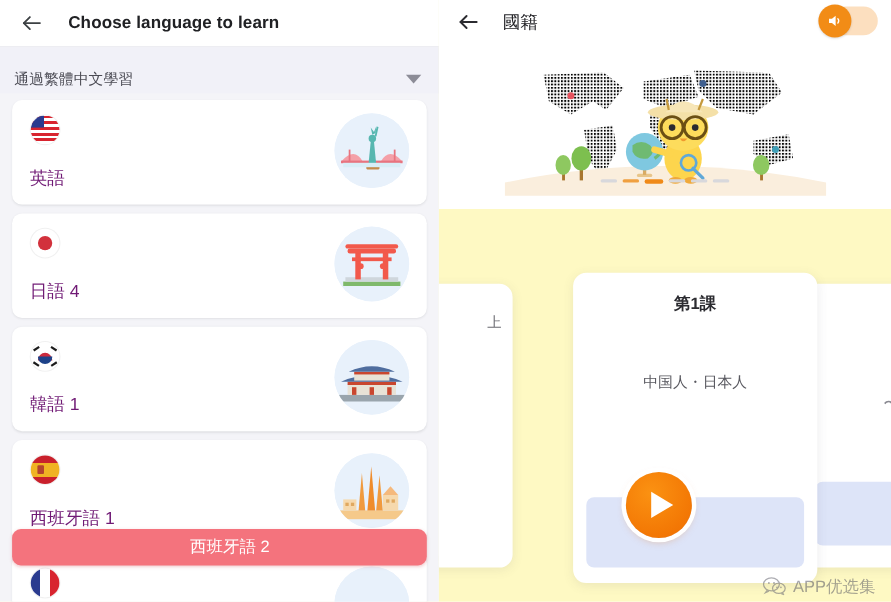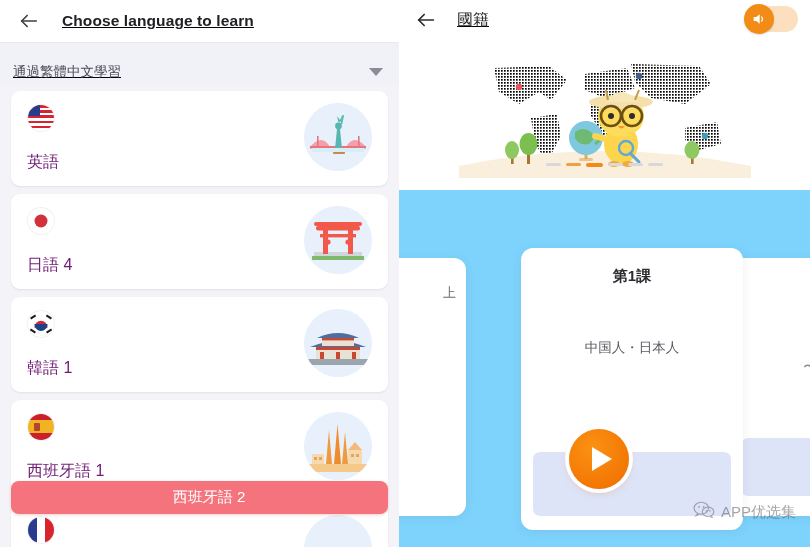--- a/index.html
+++ b/index.html
@@ -1,21 +1,21 @@
 <!DOCTYPE html>
 <html><head>
 <meta charset="utf-8">
 <style>
   html,body{margin:0;padding:0;}
   body{
     width:810px;height:547px;overflow:hidden;
     font-family:"Liberation Sans","DejaVu Sans",sans-serif;
     background:#ffffff;
   }
-  .screen{position:relative;width:810px;height:547px;display:flex;text-decoration:underline;}
+  .screen{position:relative;width:810px;height:547px;display:flex;}
 
   
   .left-panel{
     position:relative;width:399px;height:547px;
     background:#f4f4f8;overflow:hidden;
   }
   .left-header{
     height:43px;background:#ffffff;display:flex;align-items:center;
     padding-left:16px;box-sizing:border-box;
     border-bottom:1px solid #e9e9ef;
@@ -75,21 +75,21 @@
   .flag-kr .b1{left:2px;top:5px;transform:rotate(-33deg);}
   .flag-kr .b2{left:2px;top:19px;transform:rotate(33deg);}
   .flag-kr .b3{right:2px;top:5px;transform:rotate(33deg);}
   .flag-kr .b4{right:2px;top:19px;transform:rotate(-33deg);}
   .flag-es{background:linear-gradient(#c9202c 0 25%,#f0b323 25% 75%,#c9202c 75% 100%);}
   .flag-es .crest{position:absolute;left:6px;top:9px;width:6px;height:8px;background:#b5432e;border-radius:1px;}
   .flag-fr{background:linear-gradient(to right,#2a3b8f 0 33.3%,#ffffff 33.3% 66.6%,#d8242f 66.6% 100%);}
 
   
   .right-panel{
-    position:relative;width:411px;height:547px;background:#7dd3fc;overflow:hidden;
+    position:relative;width:411px;height:547px;background:#fef9c3;overflow:hidden;
   }
   .right-header{
     position:relative;height:40px;background:#ffffff;display:flex;align-items:center;
     padding-left:14px;box-sizing:border-box;
   }
   .right-title{margin-left:18px;font-size:16px;color:#242428;font-weight:500;}
   .sound-toggle{
     position:absolute;right:12px;top:4px;width:54px;height:30px;
   }
   .sound-bg{
@@ -163,21 +163,21 @@
     position:absolute;font-size:13px;color:#6b6b72;
   }
   .snip-left{left:62px;top:26px;}
   .snip-right-orange{left:60px;top:152px;width:4px;height:24px;border-radius:3px;background:#f08a18;}
   .snip-tilde{right:8px;top:100px;font-size:15px;color:#8a8a92;}
   .side-blue-bar{
     position:absolute;bottom:20px;height:58px;border-radius:7px;background:#dde4f8;
   }
 
   .watermark{
-    position:absolute;right:14px;bottom:24px;display:flex;align-items:center;gap:6px;
+    position:absolute;right:14px;bottom:0;display:flex;align-items:flex-start;gap:6px;
     opacity:.55;z-index:10;
   }
   .watermark .wm-text{font-size:15px;color:#5a5a64;}
 </style>
 </head>
 <body>
 
 <div class="screen">
 
   <div class="left-panel">

